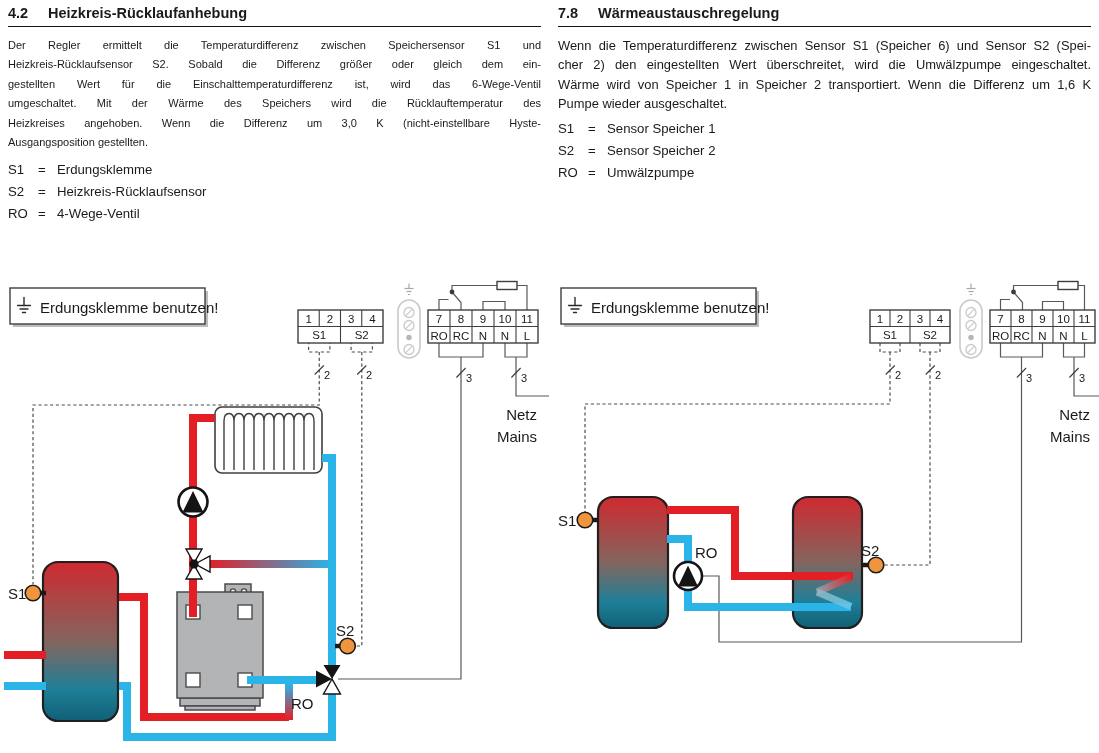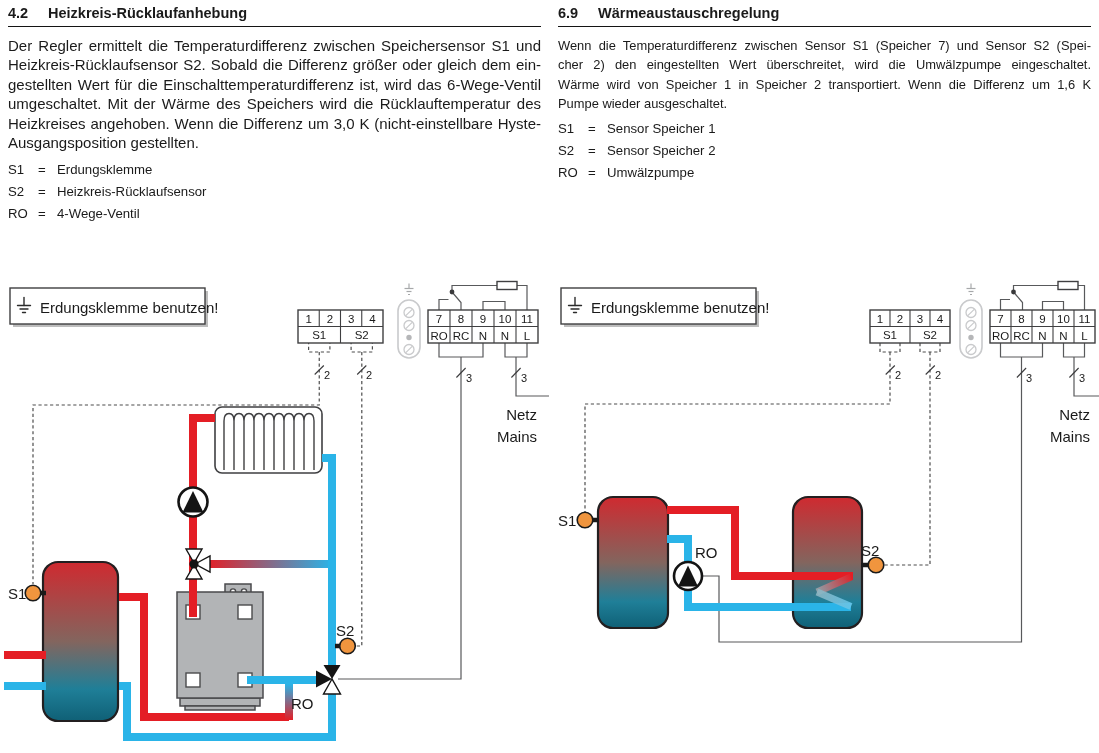--- a/index.html
+++ b/index.html
@@ -5,21 +5,21 @@
   html,body { margin:0; padding:0; background:#ffffff; }
   .page { position:relative; width:1099px; height:753px; background:#fff; overflow:hidden;
           color:#1a1a1a; font-family:"Liberation Sans", sans-serif; }
   .col { position:absolute; top:5px; width:533px; }
   #col-left  { left:8px; }
   #col-right { left:558px; }
   .h  { display:flex; align-items:flex-start; border-bottom:1.6px solid #141414;
         padding-bottom:5px; font-weight:bold; font-size:14.5px; }
   .hn { width:40px; }
   .body { margin-top:9px; }
-  .bl { font-size:15px; line-height:19.4px; text-align:justify; text-align-last:justify;
+  .bl { font-size:11px; line-height:19.4px; text-align:justify; text-align-last:justify;
         hyphens:none; white-space:normal; overflow:hidden; max-height:19.4px; }
   #col-right .bl { font-size:12.9px; }
   .bl.last { text-align-last:left; }
   .legend { margin-top:7px; }
   .lr { display:flex; font-size:13.2px; line-height:22px; }
   .lk { width:30px; } .le { width:19px; }
   svg.diag { position:absolute; top:280px; }
   svg text { font-family:"Liberation Sans", sans-serif; fill:#1a1a1a; }
   .t11 { font-size:11.5px; }
   .t15 { font-size:15px; }
@@ -86,25 +86,25 @@
       <div class="lr">
         <span class="lk">RO</span>
         <span class="le">=</span>
         <span class="lv">4-Wege-Ventil</span>
       </div>
     </div>
   </section>
 
   <section class="col" id="col-right">
     <header class="h">
-      <span class="hn">6.9</span>
+      <span class="hn">7.8</span>
       <span class="ht">Wärmeaustauschregelung</span>
     </header>
     <div class="body">
-      <div class="bl">Wenn die Temperaturdifferenz zwischen Sensor S1 (Speicher 7) und Sensor S2 (Spei-</div>
+      <div class="bl">Wenn die Temperaturdifferenz zwischen Sensor S1 (Speicher 6) und Sensor S2 (Spei-</div>
       <div class="bl">cher 2) den eingestellten Wert überschreitet, wird die Umwälzpumpe eingeschaltet.</div>
       <div class="bl">Wärme wird von Speicher 1 in Speicher 2 transportiert. Wenn die Differenz um 1,6 K</div>
       <div class="bl last">Pumpe wieder ausgeschaltet.</div>
     </div>
     <div class="legend" style="margin-top:4px">
       <div class="lr">
         <span class="lk">S1</span>
         <span class="le">=</span>
         <span class="lv">Sensor Speicher 1</span>
       </div>

